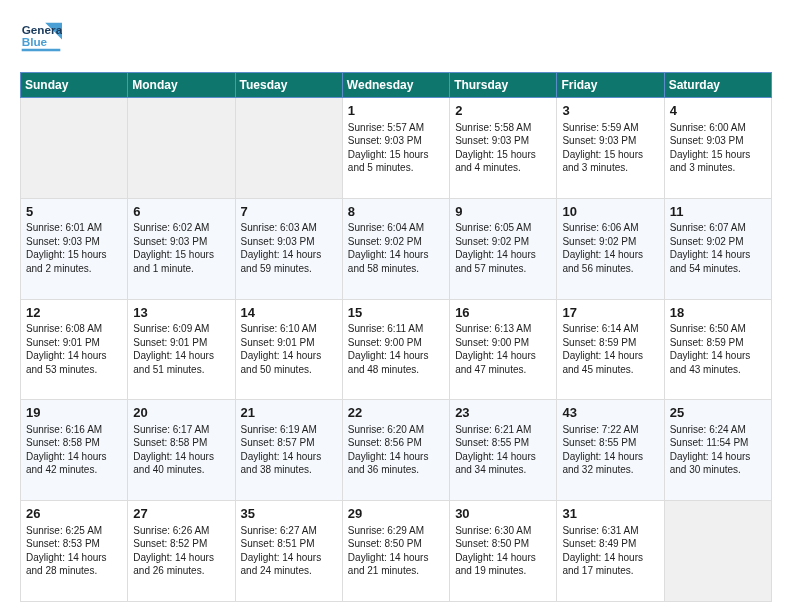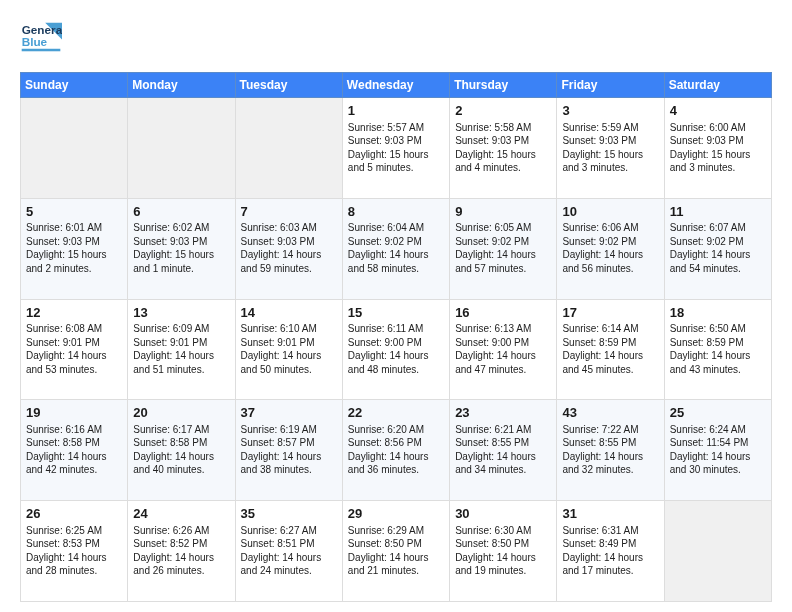--- a/index.html
+++ b/index.html
@@ -37,21 +37,21 @@
       font-weight: normal;
     }
     .calendar {
       flex: 1;
       border: 1px solid #ccc;
       border-collapse: collapse;
       width: 100%;
       table-layout: fixed;
     }
     .calendar th {
-      background: #3b82f6;
+      background: #0f766e;
       color: #fff;
       font-size: 12px;
       font-weight: bold;
       padding: 5px 4px;
       text-align: left;
       border: 1px solid #5a8bcb;
     }
     .calendar td {
       vertical-align: top;
       padding: 4px 5px;
@@ -144,29 +144,29 @@
           <td><span class="day-num">13</span><span>Sunrise: 6:09 AM</span><br><span>Sunset: 9:01 PM</span><br><span>Daylight: 14 hours and 51 minutes.</span></td>
           <td><span class="day-num">14</span><span>Sunrise: 6:10 AM</span><br><span>Sunset: 9:01 PM</span><br><span>Daylight: 14 hours and 50 minutes.</span></td>
           <td><span class="day-num">15</span><span>Sunrise: 6:11 AM</span><br><span>Sunset: 9:00 PM</span><br><span>Daylight: 14 hours and 48 minutes.</span></td>
           <td><span class="day-num">16</span><span>Sunrise: 6:13 AM</span><br><span>Sunset: 9:00 PM</span><br><span>Daylight: 14 hours and 47 minutes.</span></td>
           <td><span class="day-num">17</span><span>Sunrise: 6:14 AM</span><br><span>Sunset: 8:59 PM</span><br><span>Daylight: 14 hours and 45 minutes.</span></td>
           <td><span class="day-num">18</span><span>Sunrise: 6:50 AM</span><br><span>Sunset: 8:59 PM</span><br><span>Daylight: 14 hours and 43 minutes.</span></td>
         </tr>
         <tr>
           <td><span class="day-num">19</span><span>Sunrise: 6:16 AM</span><br><span>Sunset: 8:58 PM</span><br><span>Daylight: 14 hours and 42 minutes.</span></td>
           <td><span class="day-num">20</span><span>Sunrise: 6:17 AM</span><br><span>Sunset: 8:58 PM</span><br><span>Daylight: 14 hours and 40 minutes.</span></td>
-          <td><span class="day-num">37</span><span>Sunrise: 6:19 AM</span><br><span>Sunset: 8:57 PM</span><br><span>Daylight: 14 hours and 38 minutes.</span></td>
+          <td><span class="day-num">21</span><span>Sunrise: 6:19 AM</span><br><span>Sunset: 8:57 PM</span><br><span>Daylight: 14 hours and 38 minutes.</span></td>
           <td><span class="day-num">22</span><span>Sunrise: 6:20 AM</span><br><span>Sunset: 8:56 PM</span><br><span>Daylight: 14 hours and 36 minutes.</span></td>
           <td><span class="day-num">23</span><span>Sunrise: 6:21 AM</span><br><span>Sunset: 8:55 PM</span><br><span>Daylight: 14 hours and 34 minutes.</span></td>
           <td><span class="day-num">43</span><span>Sunrise: 7:22 AM</span><br><span>Sunset: 8:55 PM</span><br><span>Daylight: 14 hours and 32 minutes.</span></td>
           <td><span class="day-num">25</span><span>Sunrise: 6:24 AM</span><br><span>Sunset: 11:54 PM</span><br><span>Daylight: 14 hours and 30 minutes.</span></td>
         </tr>
         <tr>
           <td><span class="day-num">26</span><span>Sunrise: 6:25 AM</span><br><span>Sunset: 8:53 PM</span><br><span>Daylight: 14 hours and 28 minutes.</span></td>
-          <td><span class="day-num">24</span><span>Sunrise: 6:26 AM</span><br><span>Sunset: 8:52 PM</span><br><span>Daylight: 14 hours and 26 minutes.</span></td>
+          <td><span class="day-num">27</span><span>Sunrise: 6:26 AM</span><br><span>Sunset: 8:52 PM</span><br><span>Daylight: 14 hours and 26 minutes.</span></td>
           <td><span class="day-num">35</span><span>Sunrise: 6:27 AM</span><br><span>Sunset: 8:51 PM</span><br><span>Daylight: 14 hours and 24 minutes.</span></td>
           <td><span class="day-num">29</span><span>Sunrise: 6:29 AM</span><br><span>Sunset: 8:50 PM</span><br><span>Daylight: 14 hours and 21 minutes.</span></td>
           <td><span class="day-num">30</span><span>Sunrise: 6:30 AM</span><br><span>Sunset: 8:50 PM</span><br><span>Daylight: 14 hours and 19 minutes.</span></td>
           <td><span class="day-num">31</span><span>Sunrise: 6:31 AM</span><br><span>Sunset: 8:49 PM</span><br><span>Daylight: 14 hours and 17 minutes.</span></td>
           <td class="empty-cell"></td>
         </tr>
       </tbody>
   </table>
 </div>
 

